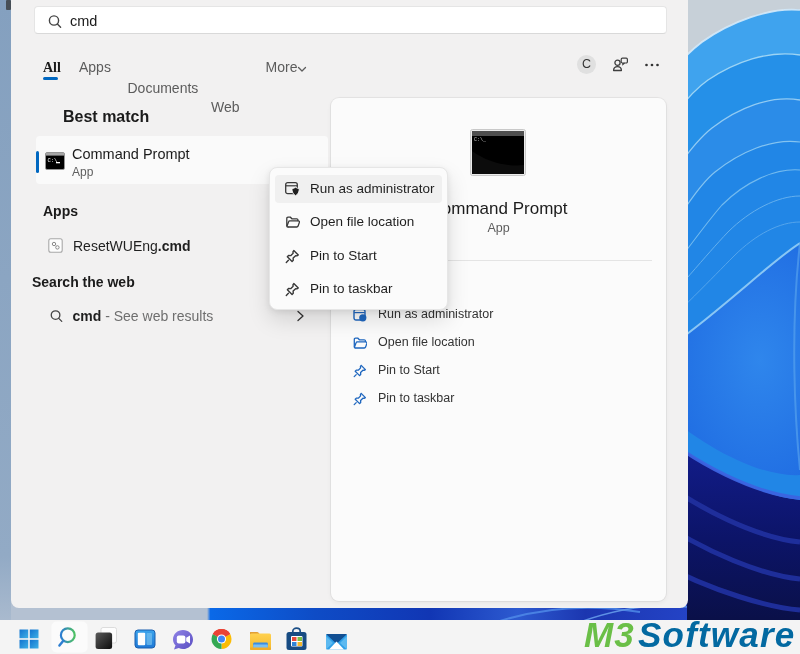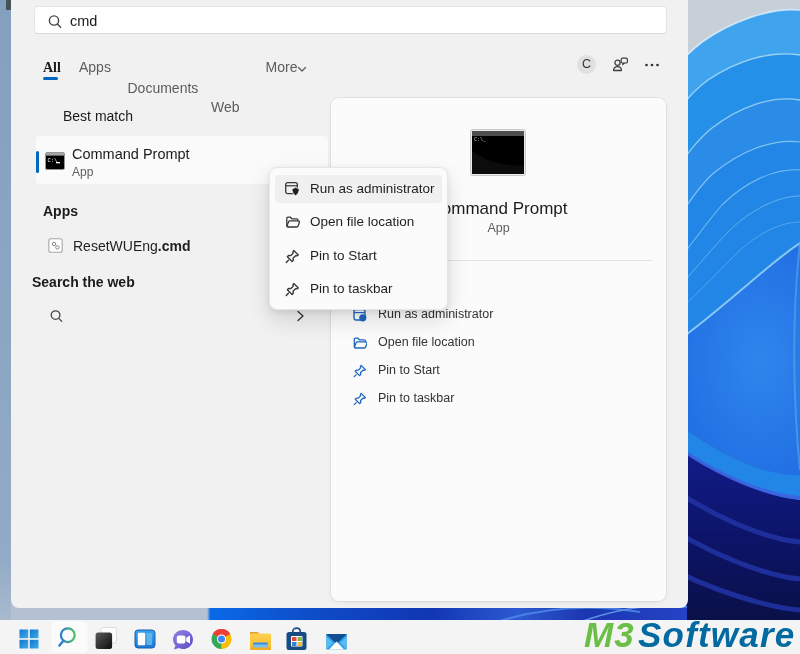--- a/index.html
+++ b/index.html
@@ -166,21 +166,21 @@
     <path d="M2.6,14.5 C2.6,12 4.3,10.6 6.5,10.6 C8.7,10.6 10.4,12 10.4,14.5 Z" fill="none" stroke="#3f3f3f" stroke-width="1.3" stroke-linejoin="round"></path>
     <rect x="10.2" y="2.2" width="6.2" height="4.8" rx="1.2" fill="none" stroke="#3f3f3f" stroke-width="1.2"></rect>
     <path d="M11.8,7 L11.8,8.6 L13.6,7" fill="none" stroke="#3f3f3f" stroke-width="1.1"></path>
   </svg>
   <svg class="abs" style="left:633px;top:57px" width="16" height="16" viewBox="0 0 16 16">
     <circle cx="2.5" cy="8" r="1.35" fill="#333"></circle>
       <circle cx="8" cy="8" r="1.35" fill="#333"></circle>
       <circle cx="13.5" cy="8" r="1.35" fill="#333"></circle>
   </svg>
 
-  <div class="abs" style="left:32px;top:108px;font-size:14px;font-weight:normal;color:#1b1b1b;padding-left:20px;">Best match</div>
+  <div class="abs" style="left:32px;top:108px;font-size:16px;font-weight:bold;color:#1b1b1b;padding-left:20px;">Best match</div>
 
   <div class="abs" style="left:25px;top:136px;width:292px;height:48px;background:#fafafa;border-radius:4px;"></div>
   <div class="abs" style="left:25px;top:150.5px;width:2.5px;height:22px;background:#0067c0;border-radius:2px;"></div>
   <svg class="abs" style="left:34px;top:151.5px" width="20" height="18">
     <rect x="0.5" y="0.5" width="19" height="17" rx="1.5" fill="#000" stroke="#9a9a9a" stroke-width="0.8"></rect>
     <rect x="1" y="1" width="18" height="2.6" fill="#a5a5a5"></rect>
     <text x="2.4" y="9.5" font-size="5.5" fill="#ffffff" font-family="Liberation Mono">C:\</text>
     <rect x="11" y="10" width="4" height="1.3" fill="#fff"></rect>
   </svg>
   <div class="abs" style="left:61px;top:146px;font-size:14.5px;color:#1b1b1b;">Command Prompt</div>
@@ -192,20 +192,21 @@
     <circle cx="6" cy="6" r="1.7" fill="none" stroke="#8a8a8a" stroke-width="1"></circle>
     <circle cx="9.4" cy="9.4" r="1.7" fill="none" stroke="#8a8a8a" stroke-width="1"></circle>
   </svg>
   <div class="abs" style="left:62px;top:238px;font-size:14px;color:#1f1f1f;">ResetWUEng<span style="font-weight:bold">.cmd</span></div>
 
   <div class="abs" style="left:21px;top:273.5px;font-size:14px;font-weight:bold;color:#1b1b1b;">Search the web</div>
   <svg class="abs" style="left:38px;top:309px" width="15" height="15" viewBox="0 0 16 16">
     <circle cx="7" cy="6.5" r="4.6" fill="none" stroke="#454545" stroke-width="1.4"></circle>
     <line x1="10.4" y1="10" x2="13.6" y2="13.2" stroke="#454545" stroke-width="1.4" stroke-linecap="round"></line>
   </svg>
+  <div class="abs" style="left:61.5px;top:308px;font-size:14px;color:#1f1f1f;"><span style="font-weight:bold;">cmd</span> <span style="color:#6e6e6e">- See web results</span></div>
   <svg class="abs" style="left:283px;top:310px" width="12" height="12" viewBox="0 0 12 12">
     <path d="M4,1.5 L9,6 L4,10.5" fill="none" stroke="#333" stroke-width="1.3" stroke-linecap="round" stroke-linejoin="round"></path>
   </svg>
 </div>
 
 <div class="abs" id="menu">
   <div class="mitem" style="top:6.5px;background:#f0f0f0;">
     <svg class="micon" width="15" height="14" viewBox="0 0 15 14">
       <rect x="0.7" y="0.7" width="11.6" height="11" rx="2" fill="none" stroke="#383838" stroke-width="1.3"></rect>
       <line x1="0.9" y1="3.8" x2="12.1" y2="3.8" stroke="#383838" stroke-width="1.2"></line>

